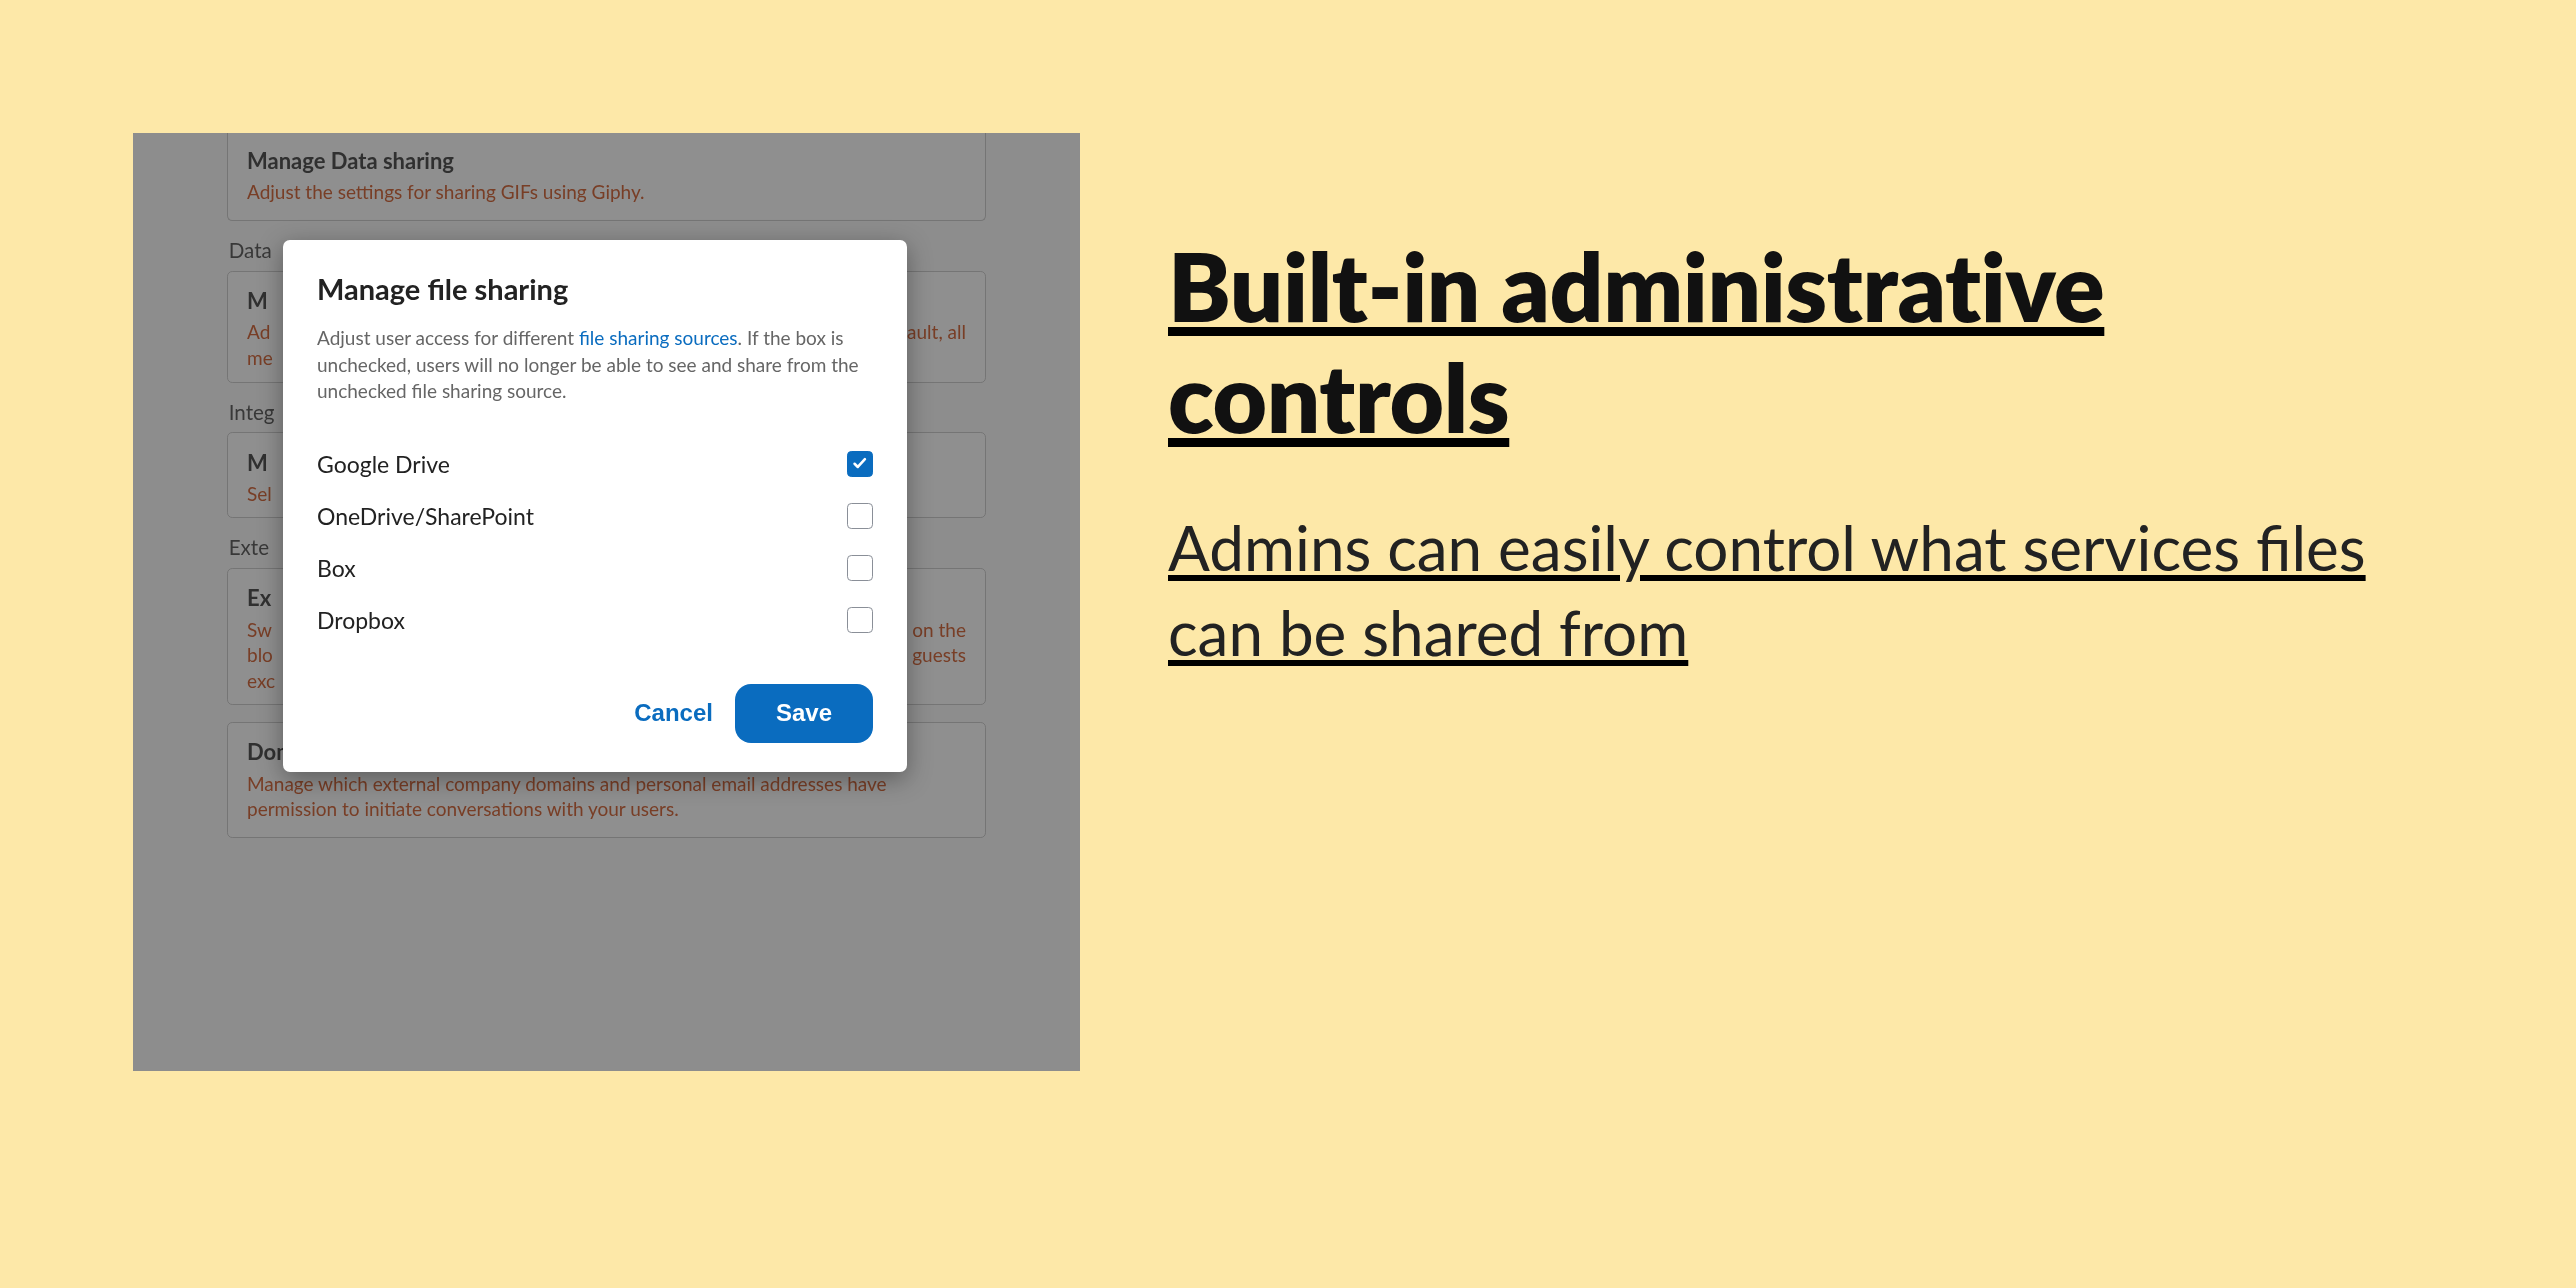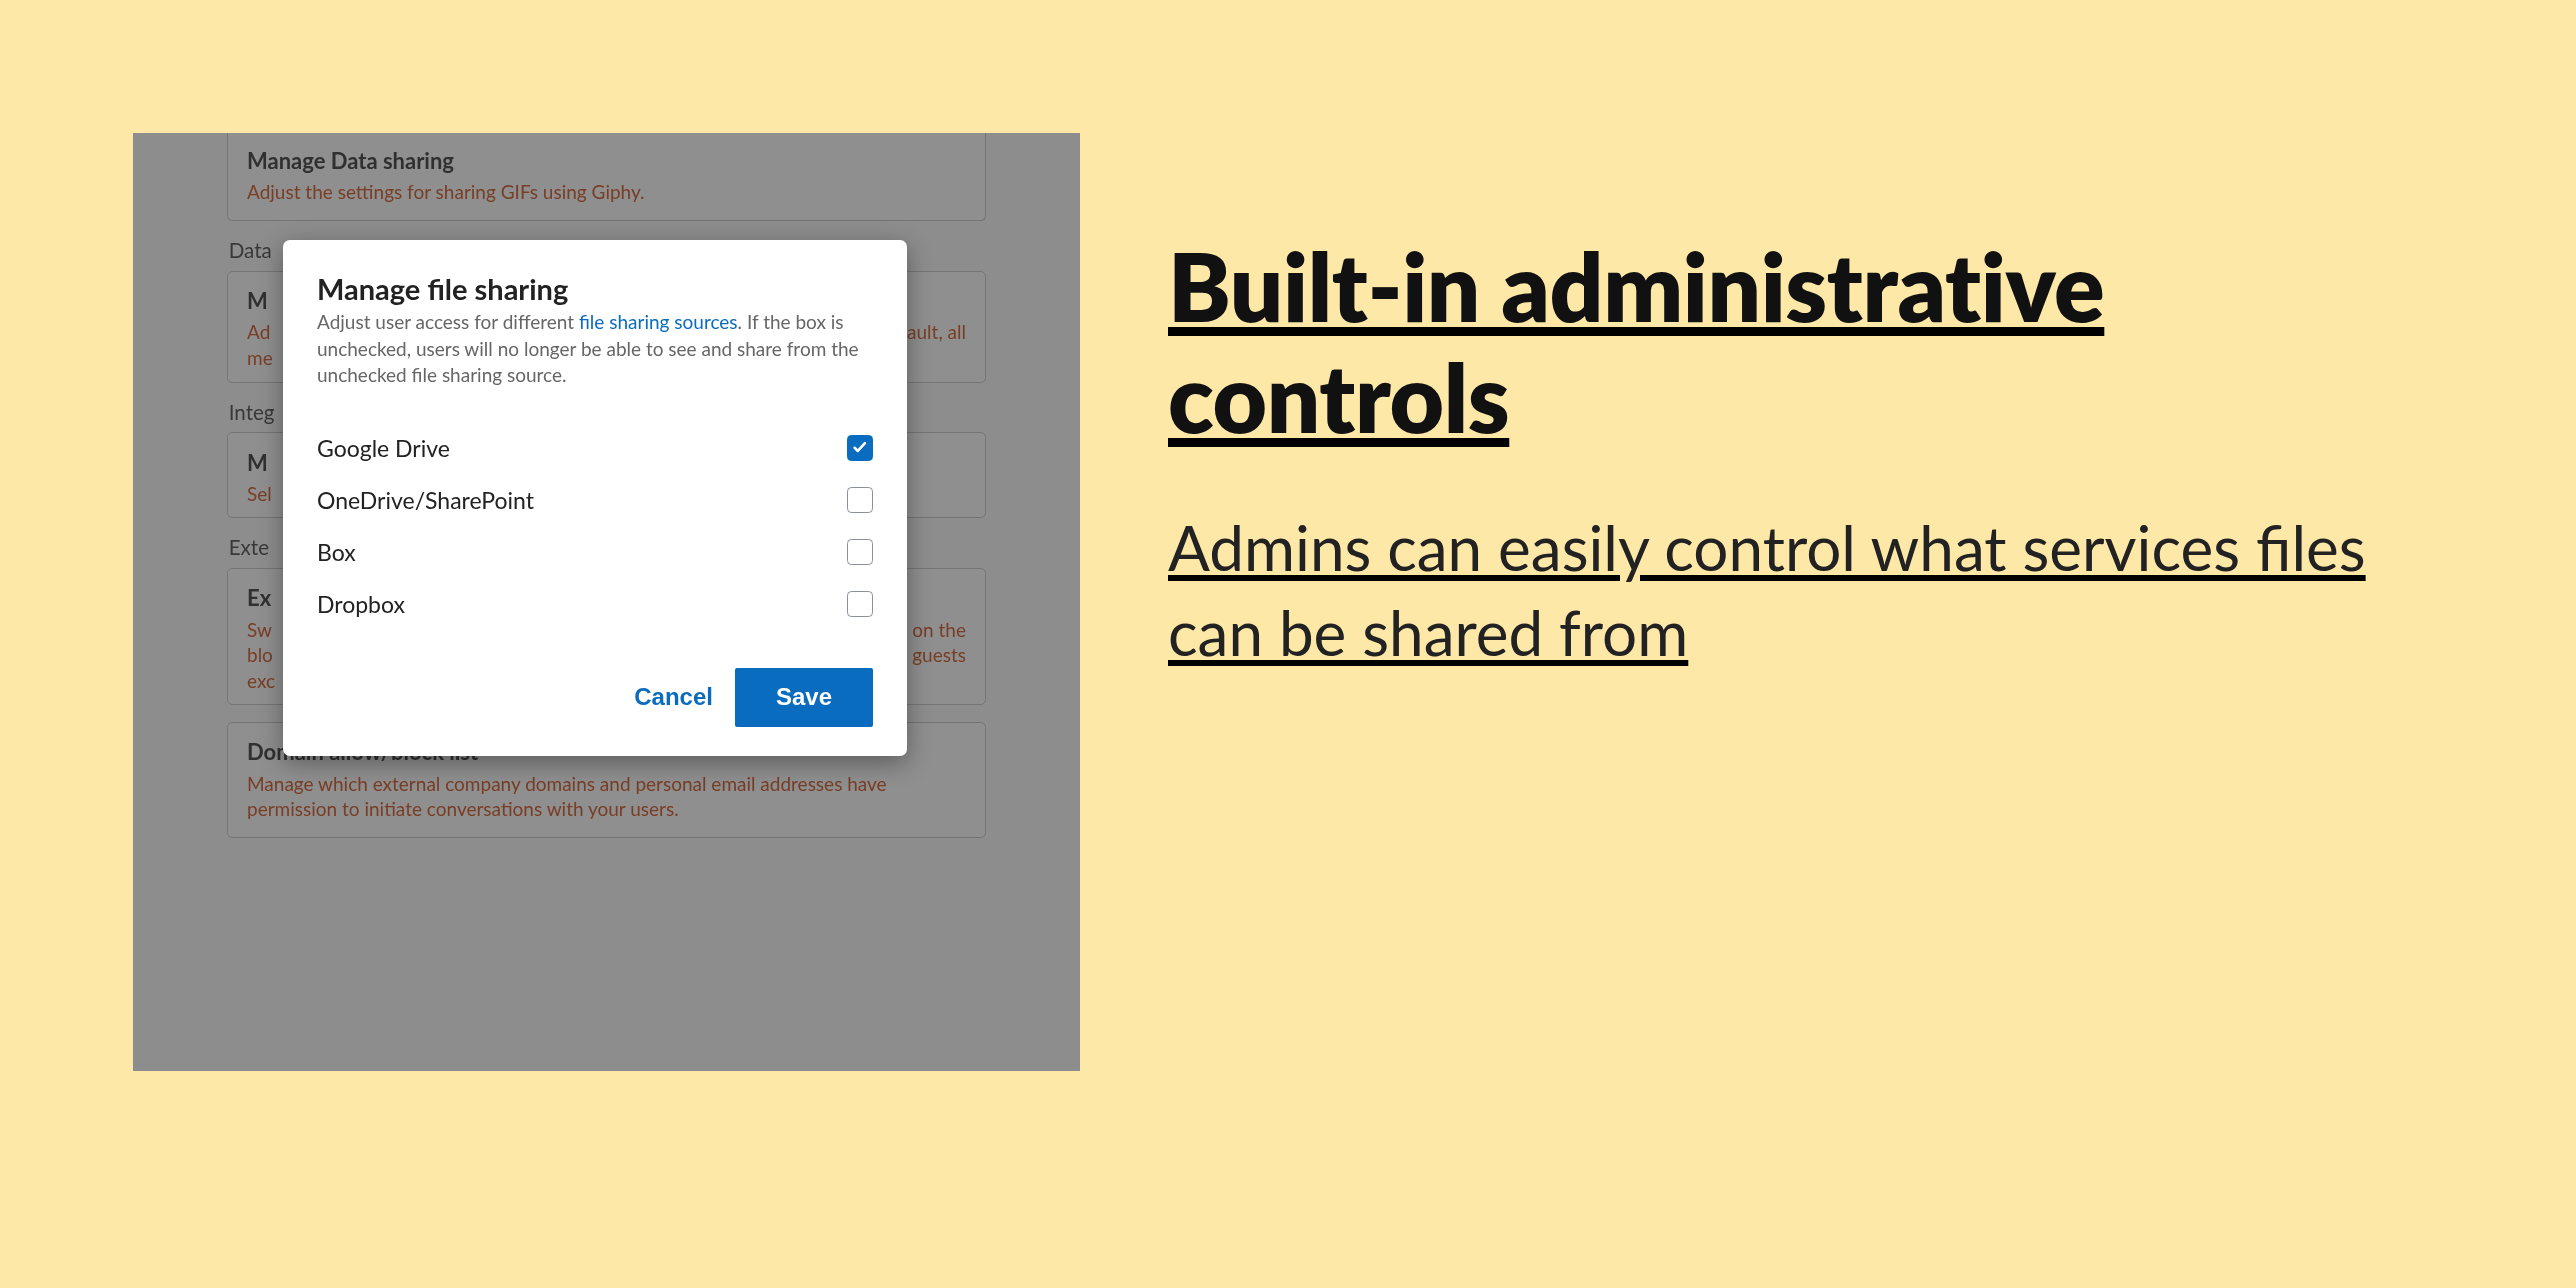--- a/index.html
+++ b/index.html
@@ -96,21 +96,21 @@
     background: #fff;
     border-radius: 6.9px;
     box-shadow: 0 6.9px 24px rgba(0,0,0,0.35);
     padding: 31px 34px 29px 34px;
     z-index: 10;
   }
   .modal h2 {
     font-size: 29px;
     font-weight: 700;
     color: #222;
-    margin-bottom: 3px;
+    margin-bottom: 19px;
   }
   .modal .desc {
     font-size: 19px;
     line-height: 1.4;
     color: #666;
     margin-bottom: 33px;
   }
   .modal .desc a {
     color: #0a6cbf;
     text-decoration: none;
@@ -155,21 +155,21 @@
     font-weight: 700;
     cursor: pointer;
   }
   .btn-save {
     background: #0a6cbf;
     border: none;
     color: #fff;
     font-size: 24px;
     font-weight: 700;
     padding: 15.5px 41px;
-    border-radius: 2px;
+    border-radius: 16px;
     cursor: pointer;
   }
 </style>
 </head>
 <body>
 
 <div class="marketing">
   <h1>Built-in administrative controls</h1>
   <p>Admins can easily control what services files can be shared from</p>
 </div>

